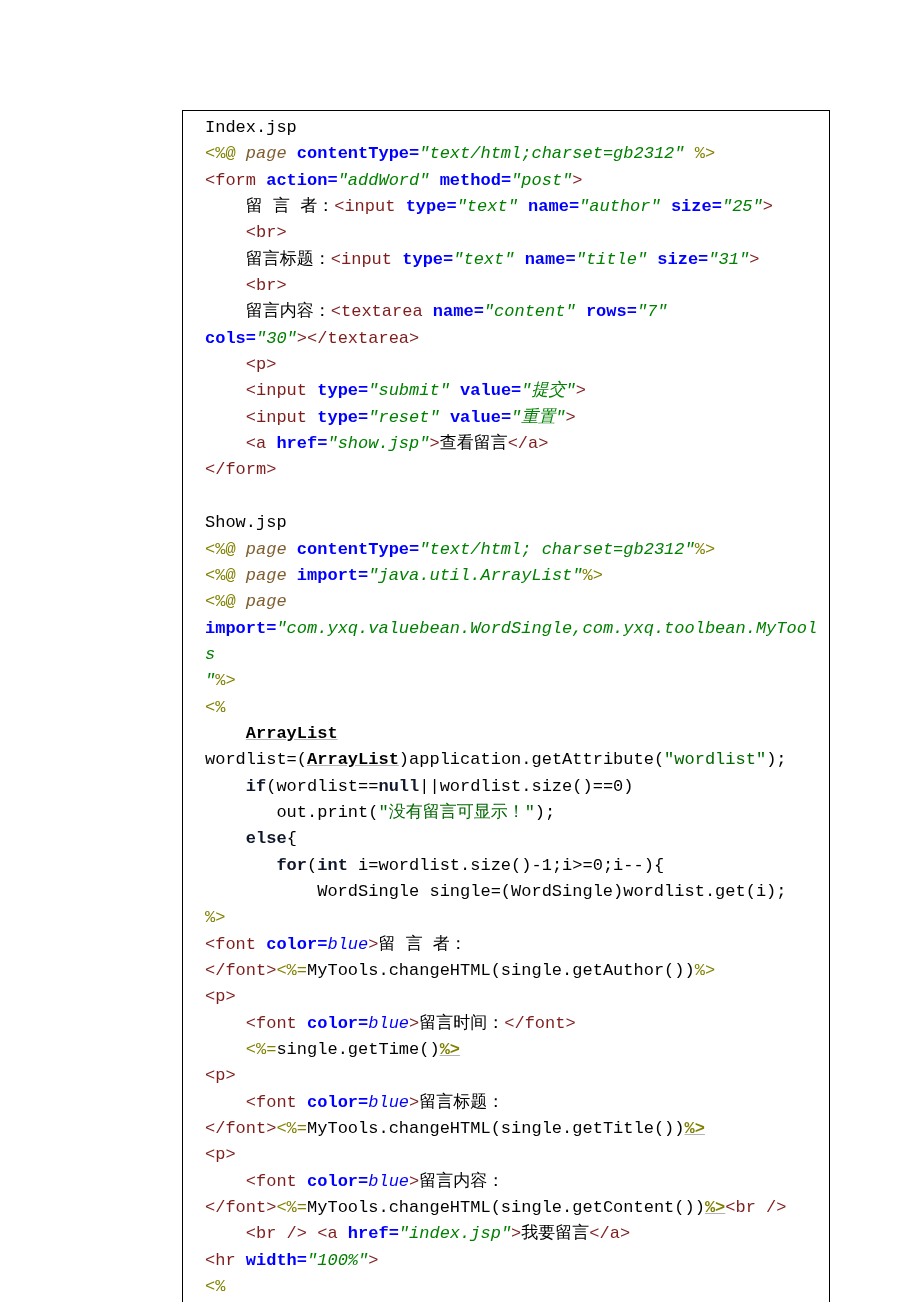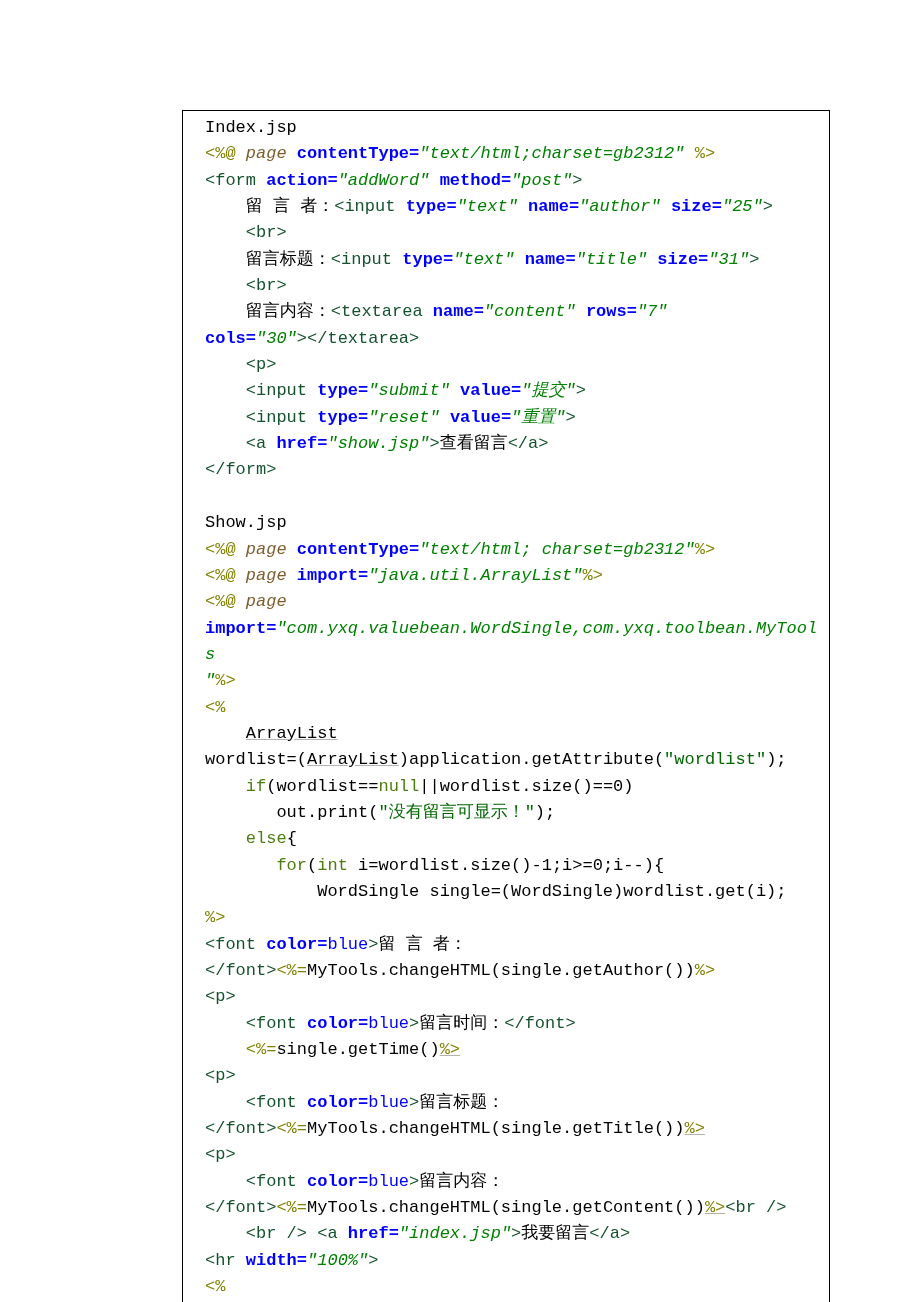--- a/index.html
+++ b/index.html
@@ -19,26 +19,26 @@
   .code-box {
     border: 1px solid #000;
     padding: 4px 10px 6px 22px;
     box-sizing: border-box;
     white-space: pre-wrap;
     word-break: break-all;
   }
   .c-plain   { color: #000; }
   .c-brown   { color: #7f5d2f; font-style: italic; }
   .c-olive   { color: #808000; }
-  .c-tag     { color: #14532d; }
+  .c-tag     { color: #7f1d1d; }
   .c-attr    { color: #0000ff; font-weight: bold; }
   .c-str     { color: #008000; font-style: italic; }
-  .c-kw      { color: #4d7c0f; font-weight: normal; }
+  .c-kw      { color: #0f172a; font-weight: bold; }
   .c-lit     { color: #006600; }
-  .c-under   { text-decoration: underline; text-decoration-color: rgba(0,0,0,0.3); }
-  .c-blue    { color: #0000ff; }
+  .c-under   { text-decoration: underline; text-decoration-color: rgba(0,0,0,0.3); font-weight: bold; }
+  .c-blue    { color: #0000ff; font-style: italic; }
 </style>
 </head>
 <body>
 
 <div class="page">
   <div class="code-box" id="code-box"><div><span class="c-plain">Index.jsp</span></div><div><span class="c-olive">&lt;%@ </span><span class="c-brown">page </span><span class="c-attr">contentType=</span><span class="c-str">"text/html;charset=gb2312" </span><span class="c-olive">%&gt;</span></div><div><span class="c-tag">&lt;form </span><span class="c-attr">action=</span><span class="c-str">"addWord" </span><span class="c-attr">method=</span><span class="c-str">"post"</span><span class="c-tag">&gt;</span></div><div><span class="c-plain">    留 言 者：</span><span class="c-tag">&lt;input </span><span class="c-attr">type=</span><span class="c-str">"text" </span><span class="c-attr">name=</span><span class="c-str">"author" </span><span class="c-attr">size=</span><span class="c-str">"25"</span><span class="c-tag">&gt;</span></div><div><span class="c-plain">    </span><span class="c-tag">&lt;br&gt;</span></div><div><span class="c-plain">    留言标题：</span><span class="c-tag">&lt;input </span><span class="c-attr">type=</span><span class="c-str">"text" </span><span class="c-attr">name=</span><span class="c-str">"title" </span><span class="c-attr">size=</span><span class="c-str">"31"</span><span class="c-tag">&gt;</span></div><div><span class="c-plain">    </span><span class="c-tag">&lt;br&gt;</span></div><div><span class="c-plain">    留言内容：</span><span class="c-tag">&lt;textarea </span><span class="c-attr">name=</span><span class="c-str">"content" </span><span class="c-attr">rows=</span><span class="c-str">"7" </span></div><div><span class="c-attr">cols=</span><span class="c-str">"30"</span><span class="c-tag">&gt;&lt;/textarea&gt;</span></div><div><span class="c-plain">    </span><span class="c-tag">&lt;p&gt;</span></div><div><span class="c-plain">    </span><span class="c-tag">&lt;input </span><span class="c-attr">type=</span><span class="c-str">"submit" </span><span class="c-attr">value=</span><span class="c-str">"提交"</span><span class="c-tag">&gt;</span></div><div><span class="c-plain">    </span><span class="c-tag">&lt;input </span><span class="c-attr">type=</span><span class="c-str">"reset" </span><span class="c-attr">value=</span><span class="c-str">"重置"</span><span class="c-tag">&gt;</span></div><div><span class="c-plain">    </span><span class="c-tag">&lt;a </span><span class="c-attr">href=</span><span class="c-str">"show.jsp"</span><span class="c-tag">&gt;</span><span class="c-plain">查看留言</span><span class="c-tag">&lt;/a&gt;</span></div><div><span class="c-tag">&lt;/form&gt;</span></div><div>&nbsp;</div><div><span class="c-plain">Show.jsp</span></div><div><span class="c-olive">&lt;%@ </span><span class="c-brown">page </span><span class="c-attr">contentType=</span><span class="c-str">"text/html; charset=gb2312"</span><span class="c-olive">%&gt;</span></div><div><span class="c-olive">&lt;%@ </span><span class="c-brown">page </span><span class="c-attr">import=</span><span class="c-str">"java.util.ArrayList"</span><span class="c-olive">%&gt;</span></div><div><span class="c-olive">&lt;%@ </span><span class="c-brown">page </span></div><div><span class="c-attr">import=</span><span class="c-str">"com.yxq.valuebean.WordSingle,com.yxq.toolbean.MyTools</span></div><div><span class="c-str">"</span><span class="c-olive">%&gt;</span></div><div><span class="c-olive">&lt;%</span></div><div><span class="c-plain">    </span><span class="c-plain c-under">ArrayList</span></div><div><span class="c-plain">wordlist=(</span><span class="c-plain c-under">ArrayList</span><span class="c-plain">)application.getAttribute(</span><span class="c-lit">"wordlist"</span><span class="c-plain">);</span></div><div><span class="c-plain">    </span><span class="c-kw">if</span><span class="c-plain">(wordlist==</span><span class="c-kw">null</span><span class="c-plain">||wordlist.size()==0)</span></div><div><span class="c-plain">       out.print(</span><span class="c-lit">"没有留言可显示！"</span><span class="c-plain">);</span></div><div><span class="c-plain">    </span><span class="c-kw">else</span><span class="c-plain">{</span></div><div><span class="c-plain">       </span><span class="c-kw">for</span><span class="c-plain">(</span><span class="c-kw">int</span><span class="c-plain"> i=wordlist.size()-1;i&gt;=0;i--){</span></div><div><span class="c-plain">           WordSingle single=(WordSingle)wordlist.get(i);</span></div><div><span class="c-olive">%&gt;</span></div><div><span class="c-tag">&lt;font </span><span class="c-attr">color=</span><span class="c-blue">blue</span><span class="c-tag">&gt;</span><span class="c-plain">留 言 者：</span></div><div><span class="c-tag">&lt;/font&gt;</span><span class="c-olive">&lt;%=</span><span class="c-plain">MyTools.changeHTML(single.getAuthor())</span><span class="c-olive">%&gt;</span></div><div><span class="c-tag">&lt;p&gt;</span></div><div><span class="c-plain">    </span><span class="c-tag">&lt;font </span><span class="c-attr">color=</span><span class="c-blue">blue</span><span class="c-tag">&gt;</span><span class="c-plain">留言时间：</span><span class="c-tag">&lt;/font&gt;</span></div><div><span class="c-plain">    </span><span class="c-olive">&lt;%=</span><span class="c-plain">single.getTime()</span><span class="c-olive c-under">%&gt;</span></div><div><span class="c-tag">&lt;p&gt;</span></div><div><span class="c-plain">    </span><span class="c-tag">&lt;font </span><span class="c-attr">color=</span><span class="c-blue">blue</span><span class="c-tag">&gt;</span><span class="c-plain">留言标题：</span></div><div><span class="c-tag">&lt;/font&gt;</span><span class="c-olive">&lt;%=</span><span class="c-plain">MyTools.changeHTML(single.getTitle())</span><span class="c-olive c-under">%&gt;</span></div><div><span class="c-tag">&lt;p&gt;</span></div><div><span class="c-plain">    </span><span class="c-tag">&lt;font </span><span class="c-attr">color=</span><span class="c-blue">blue</span><span class="c-tag">&gt;</span><span class="c-plain">留言内容：</span></div><div><span class="c-tag">&lt;/font&gt;</span><span class="c-olive">&lt;%=</span><span class="c-plain">MyTools.changeHTML(single.getContent())</span><span class="c-olive c-under">%&gt;</span><span class="c-tag">&lt;br /&gt;</span></div><div><span class="c-plain">    </span><span class="c-tag">&lt;br /&gt; &lt;a </span><span class="c-attr">href=</span><span class="c-str">"index.jsp"</span><span class="c-tag">&gt;</span><span class="c-plain">我要留言</span><span class="c-tag">&lt;/a&gt;</span></div><div><span class="c-tag">&lt;hr </span><span class="c-attr">width=</span><span class="c-str">"100%"</span><span class="c-tag">&gt;</span></div><div><span class="c-olive">&lt;%</span></div></div>
 </div>
 
 </body></html>

